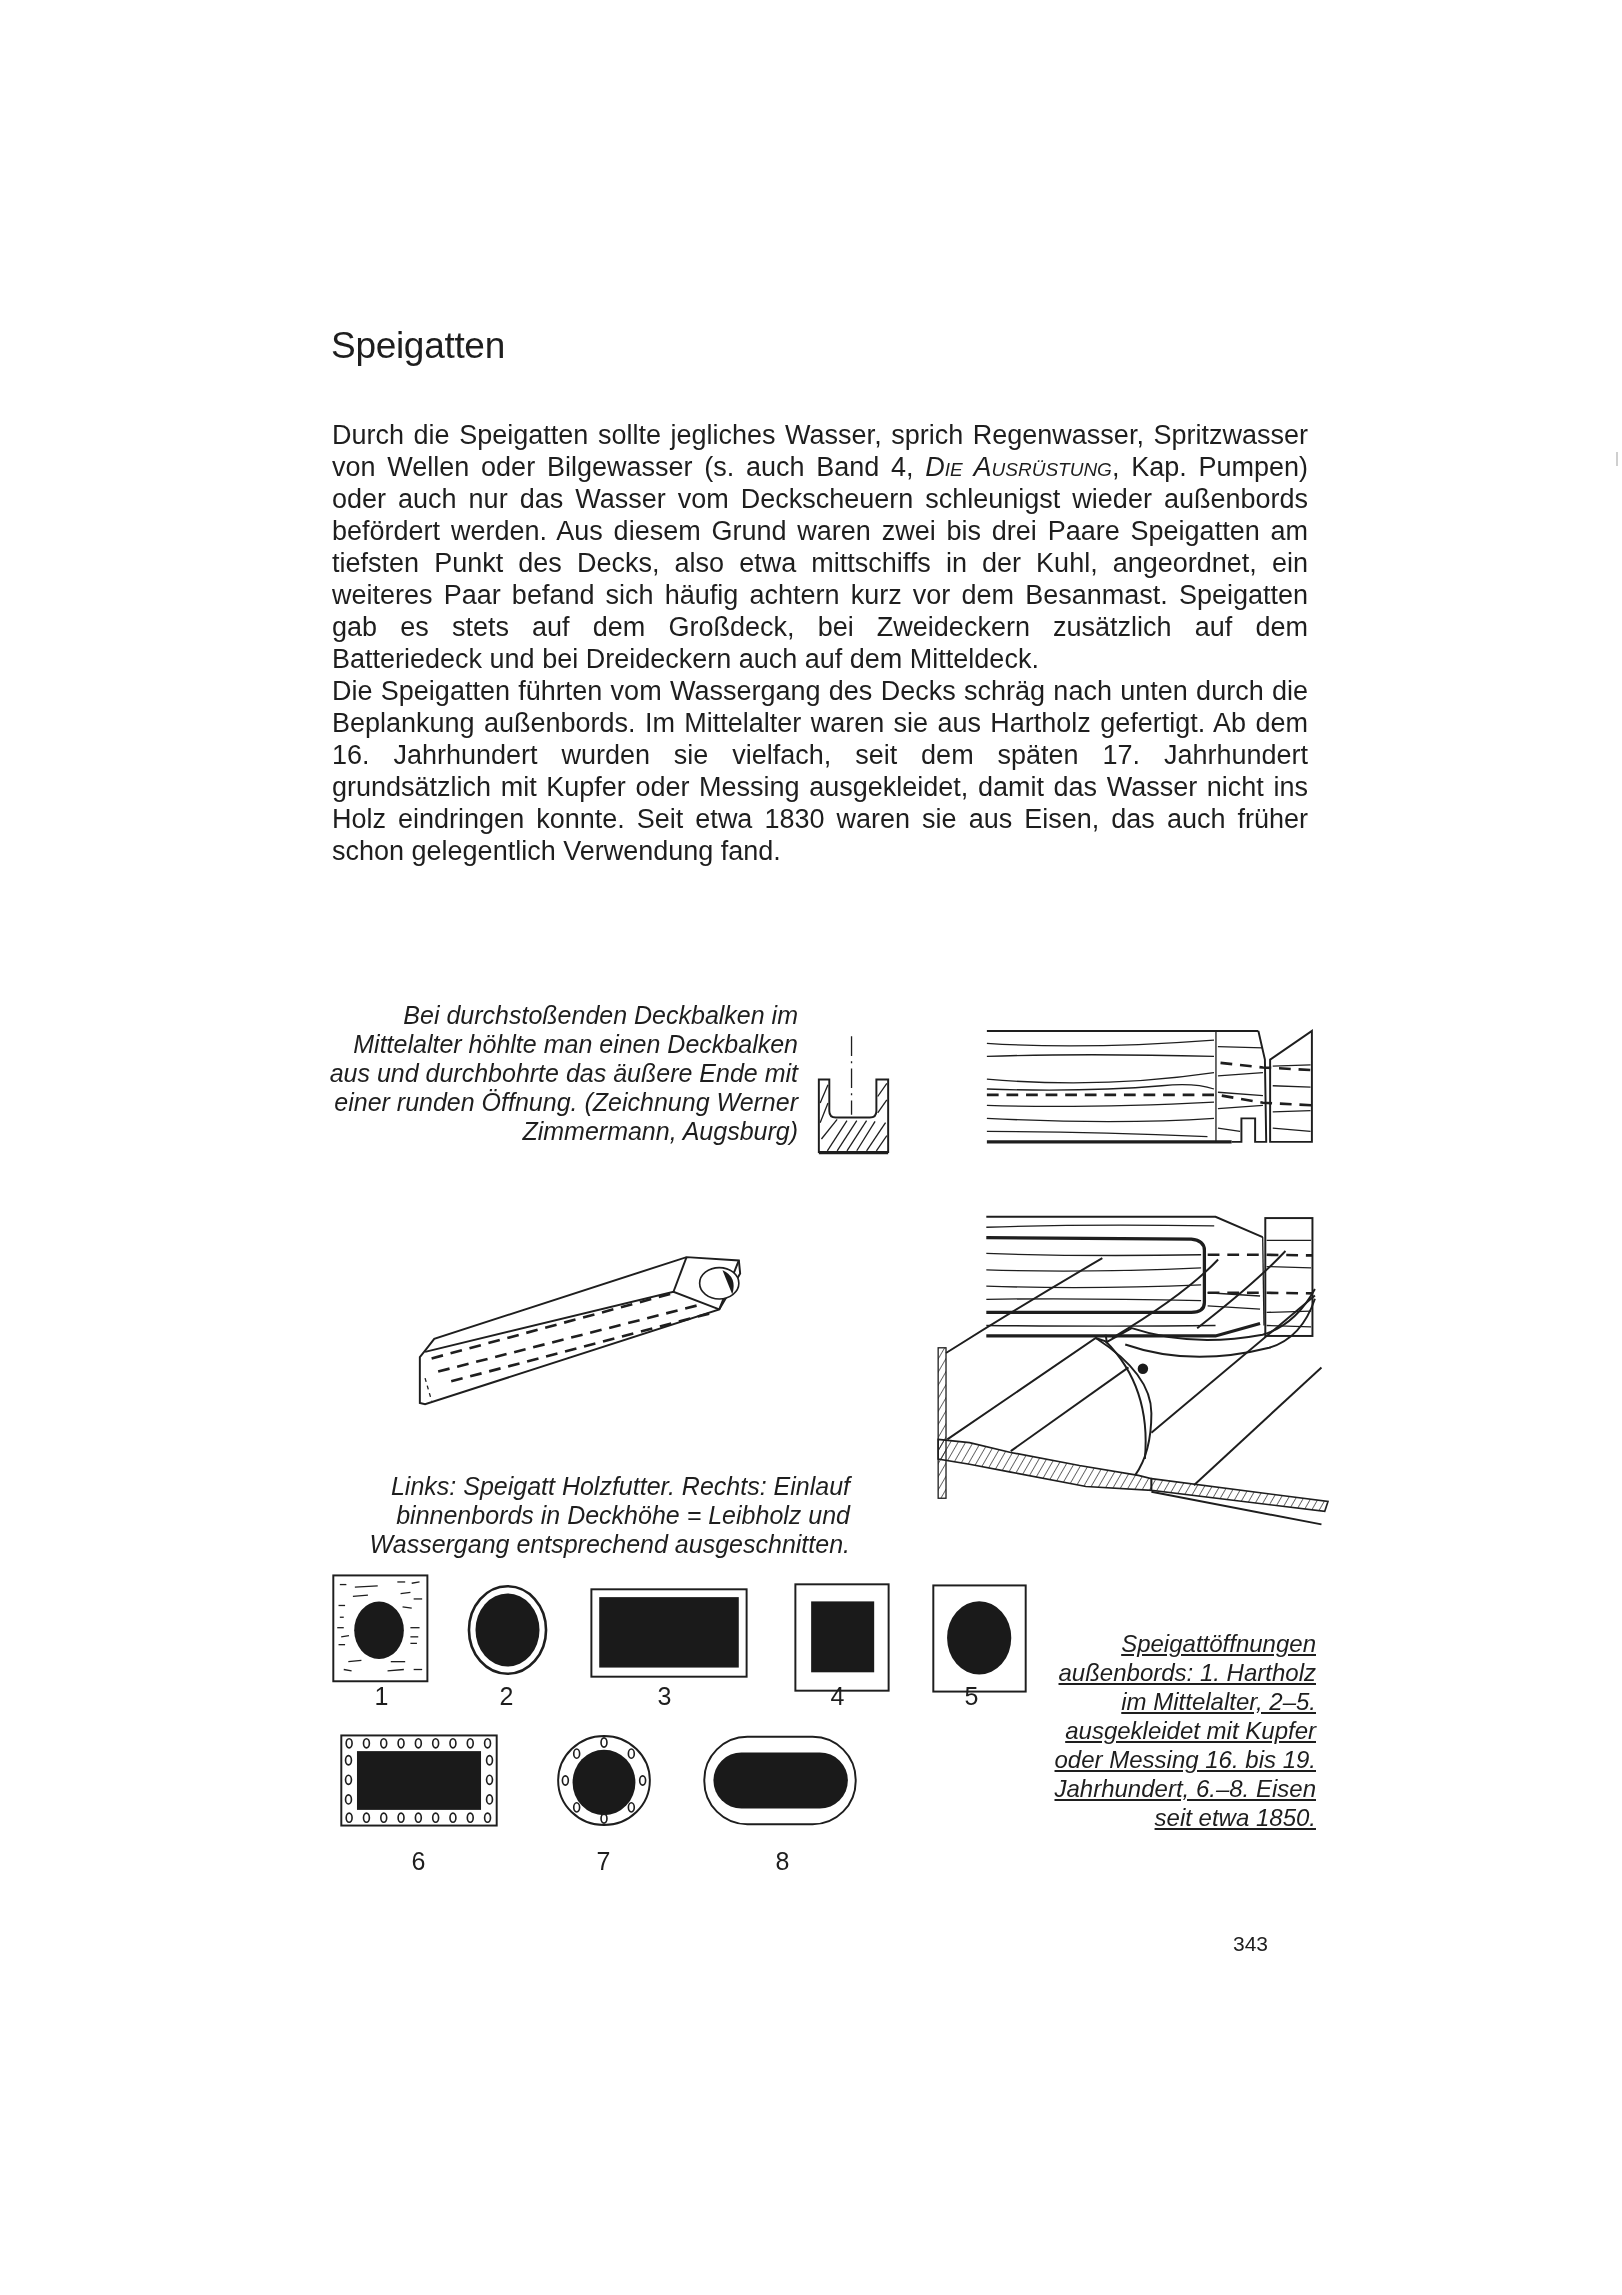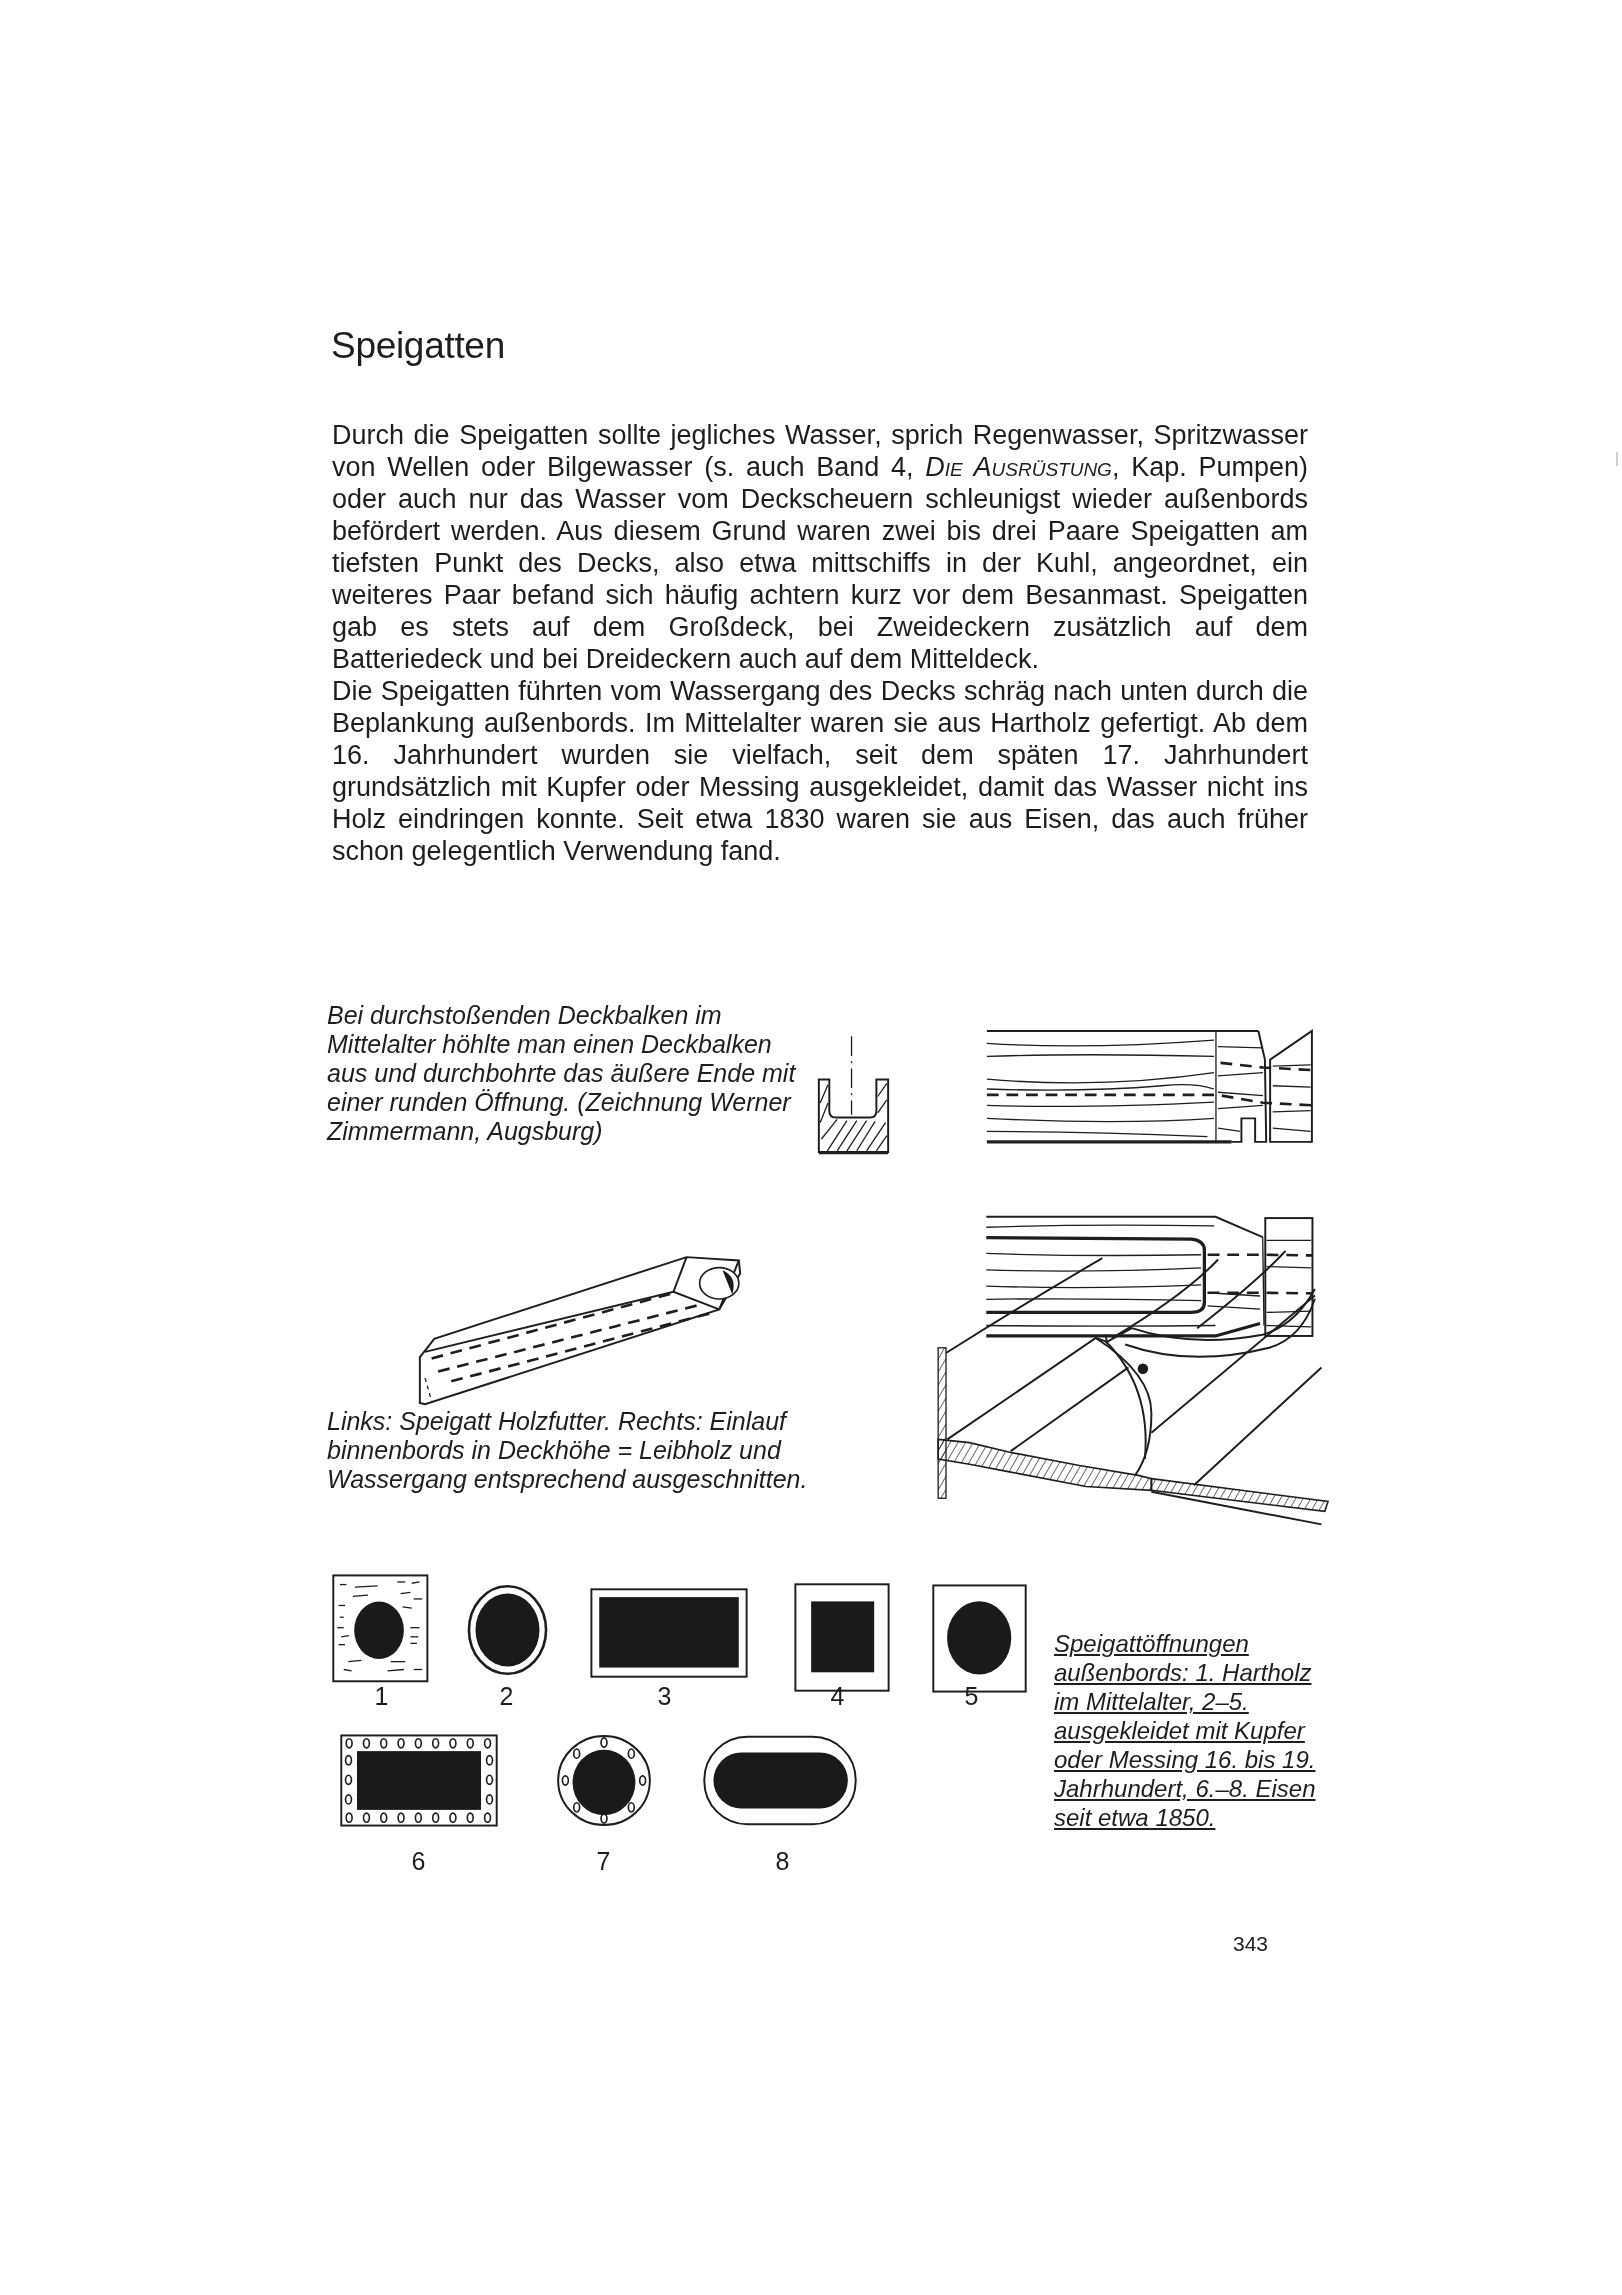--- a/index.html
+++ b/index.html
@@ -4,23 +4,23 @@
 <style>
   html, body { margin: 0; padding: 0; background: #ffffff; }
   body { width: 1623px; height: 2295px; position: relative; overflow: hidden;
          font-family: "Liberation Sans", sans-serif; color: #1e1e1e; }
   .abs { position: absolute; }
   .title { left: 331px; top: 325px; font-size: 37px; font-weight: normal; letter-spacing: -0.3px; margin: 0; }
   .body-text { left: 332px; top: 419px; width: 976px; font-size: 27px; line-height: 32px;
                text-align: justify; transform-origin: 0 0; }
   .body-text p { margin: 0; }
   .sc { font-variant: small-caps; font-style: italic; }
-  .caption { font-style: italic; font-size: 25px; line-height: 29px; }
+  .caption { font-style: italic; font-size: 25px; line-height: 29px; text-align: right; }
   .cap1 { left: 327px; top: 1001px; width: 471px; }
-  .cap2 { left: 327px; top: 1407px; width: 523px; }
+  .cap2 { left: 327px; top: 1472px; width: 523px; }
   .cap3 { left: 1054px; top: 1629px; width: 262px; font-size: 24px; line-height: 29px; text-decoration: underline; }
   .fig-label { font-size: 25px; width: 39px; text-align: center; }
   .page-number { left: 1233px; top: 1932px; font-size: 21px; }
   svg { position: absolute; overflow: visible; }
   .ln { stroke: #1e1e1e; fill: none; stroke-width: 3; }
   .thin { stroke: #1e1e1e; fill: none; stroke-width: 2; }
   .dash { stroke: #1e1e1e; fill: none; stroke-width: 4; stroke-dasharray: 18 12; }
   .blk { fill: #1a1a1a; }
   .margin-mark { left: 1616px; top: 452px; width: 2px; height: 14.4px; background: #cfcfcf; }
 </style>

